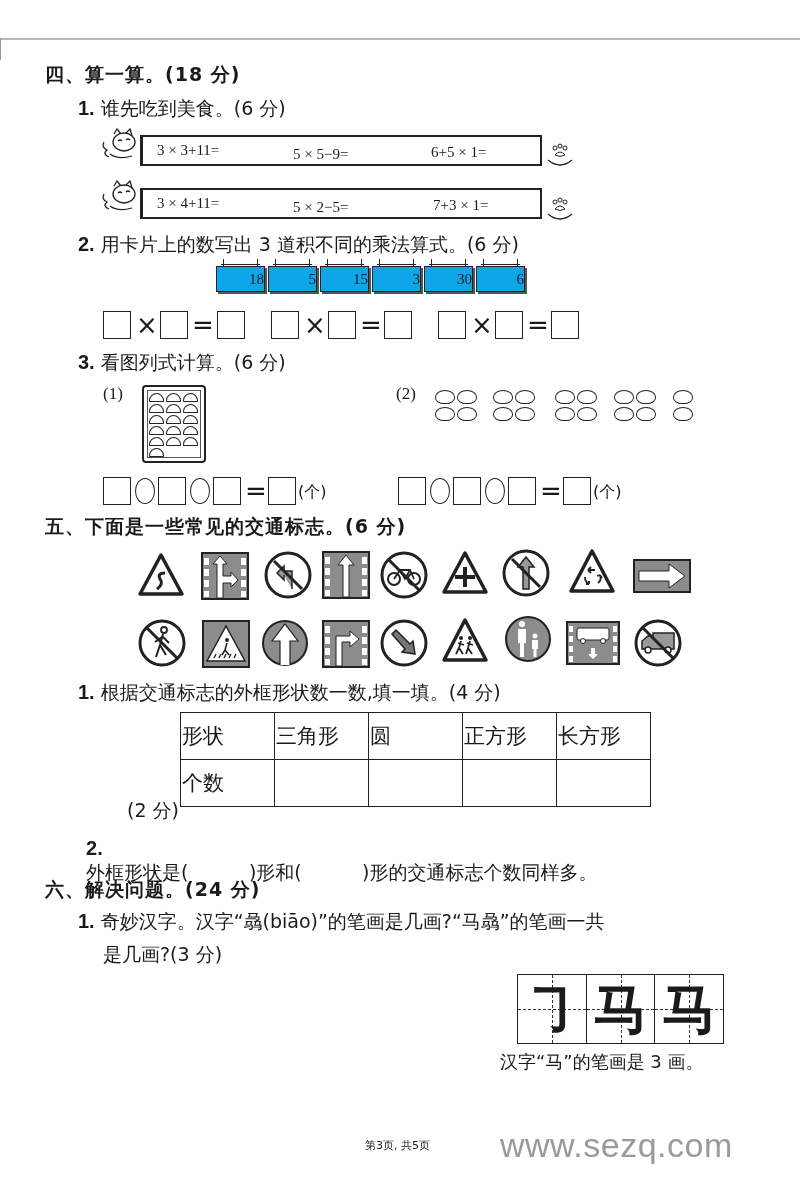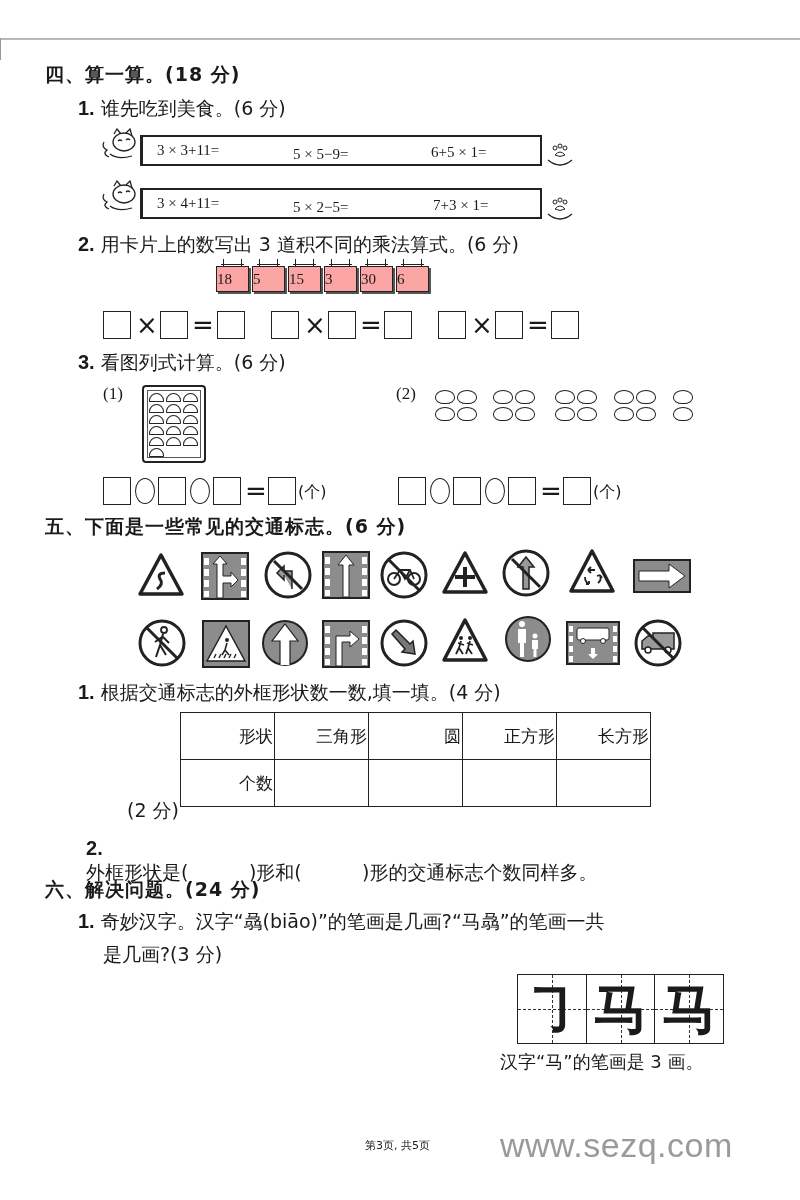--- a/index.html
+++ b/index.html
@@ -14,43 +14,43 @@
   .serif { font-family: "Liberation Serif", "DejaVu Serif", serif; }
 
   
   .bar { position: absolute; left: 140px; width: 402px; height: 31px; border: 2px solid #222; border-left-width: 3px; box-sizing: border-box; }
   .bar span { position: absolute; top: 5px; font-family: "Liberation Serif", serif; font-size: 15px; }
   .cat { position: absolute; left: 100px; width: 40px; height: 36px; }
   .paw { position: absolute; left: 545px; width: 30px; height: 30px; }
 
   
   .cards { position: absolute; left: 216px; top: 266px; display: flex; gap: 3px; }
-  .card { position: relative; width: 31px; height: 24px; border: 1.5px solid #222; box-shadow: 2px 2px 0 #555; background:#fca5a5;
-          font-family: "Liberation Serif", serif; font-size: 15px; text-align: left; line-height: 24px; }
+  .card { position: relative; width: 31px; height: 24px; border: 1.5px solid #222; box-shadow: 2px 2px 0 #555; background:#0ea5e9;
+          font-family: "Liberation Serif", serif; font-size: 15px; text-align: right; line-height: 24px; padding-left: 16px; }
   .card .ring { position: absolute; top: -8px; width: 1px; height: 8px; background: #222; }
   .card .ring.l { left: 6px; } .card .ring.r { right: 6px; }
   .card .topbar { position: absolute; top: -3px; left: 4px; right: 4px; height: 1px; background: #222; }
 
   
   .box { position: absolute; width: 28px; height: 28px; border: 1.8px solid #222; box-sizing: border-box; }
   .sym { position: absolute; font-size: 26px; line-height: 28px; }
   .circ { position: absolute; width: 20px; height: 26px; border: 1.8px solid #222; border-radius: 50%; box-sizing: border-box; }
 
   
   .tray { position: absolute; left: 142px; top: 385px; width: 64px; height: 78px; border: 2px solid #222; border-radius: 4px; box-sizing: border-box; }
   .tray .inner { position: absolute; left: 3px; top: 3px; right: 3px; bottom: 3px; border: 1px solid #555; }
   .dump { position: absolute; width: 15px; height: 9px; border: 1.5px solid #222; border-bottom: 1.5px solid #222; border-radius: 10px 10px 1px 1px; box-sizing: border-box; }
   .potato { position: absolute; width: 20px; height: 14px; border: 1.5px solid #222; border-radius: 50% 50% 45% 45%; box-sizing: border-box; }
 
   
   .sign { position: absolute; width: 48px; height: 48px; }
 
   
   table.shape { position: absolute; left: 180px; top: 712px; border-collapse: collapse; }
-  table.shape td { border: 1.5px solid #222; width: 91px; height: 44px; text-align: right; font-size: 17px; }
+  table.shape td { border: 1.5px solid #222; width: 91px; height: 44px; text-align: left; font-size: 21px; }
 
   
   .tzg { position: absolute; left: 517px; top: 974px; width: 207px; height: 70px; border: 1.5px solid #222; display: flex; box-sizing: border-box; }
   .tzg .cell { position: relative; flex: 1; border-right: 1.5px solid #222; }
   .tzg .cell:last-child { border-right: none; }
   .tzg .cell .vh { position: absolute; left: 50%; top: 0; bottom: 0; border-left: 1.5px dashed #333; }
   .tzg .cell .hh { position: absolute; top: 50%; left: 0; right: 0; border-top: 1.5px dashed #333; }
   .tzg .cell .ch { position: absolute; left: 0; right: 0; top: 2px; text-align: center; font-family: "DejaVu Serif", serif; font-size: 54px; line-height: 64px; font-weight: bold; }
 
   .footer { font-size: 11px; }

